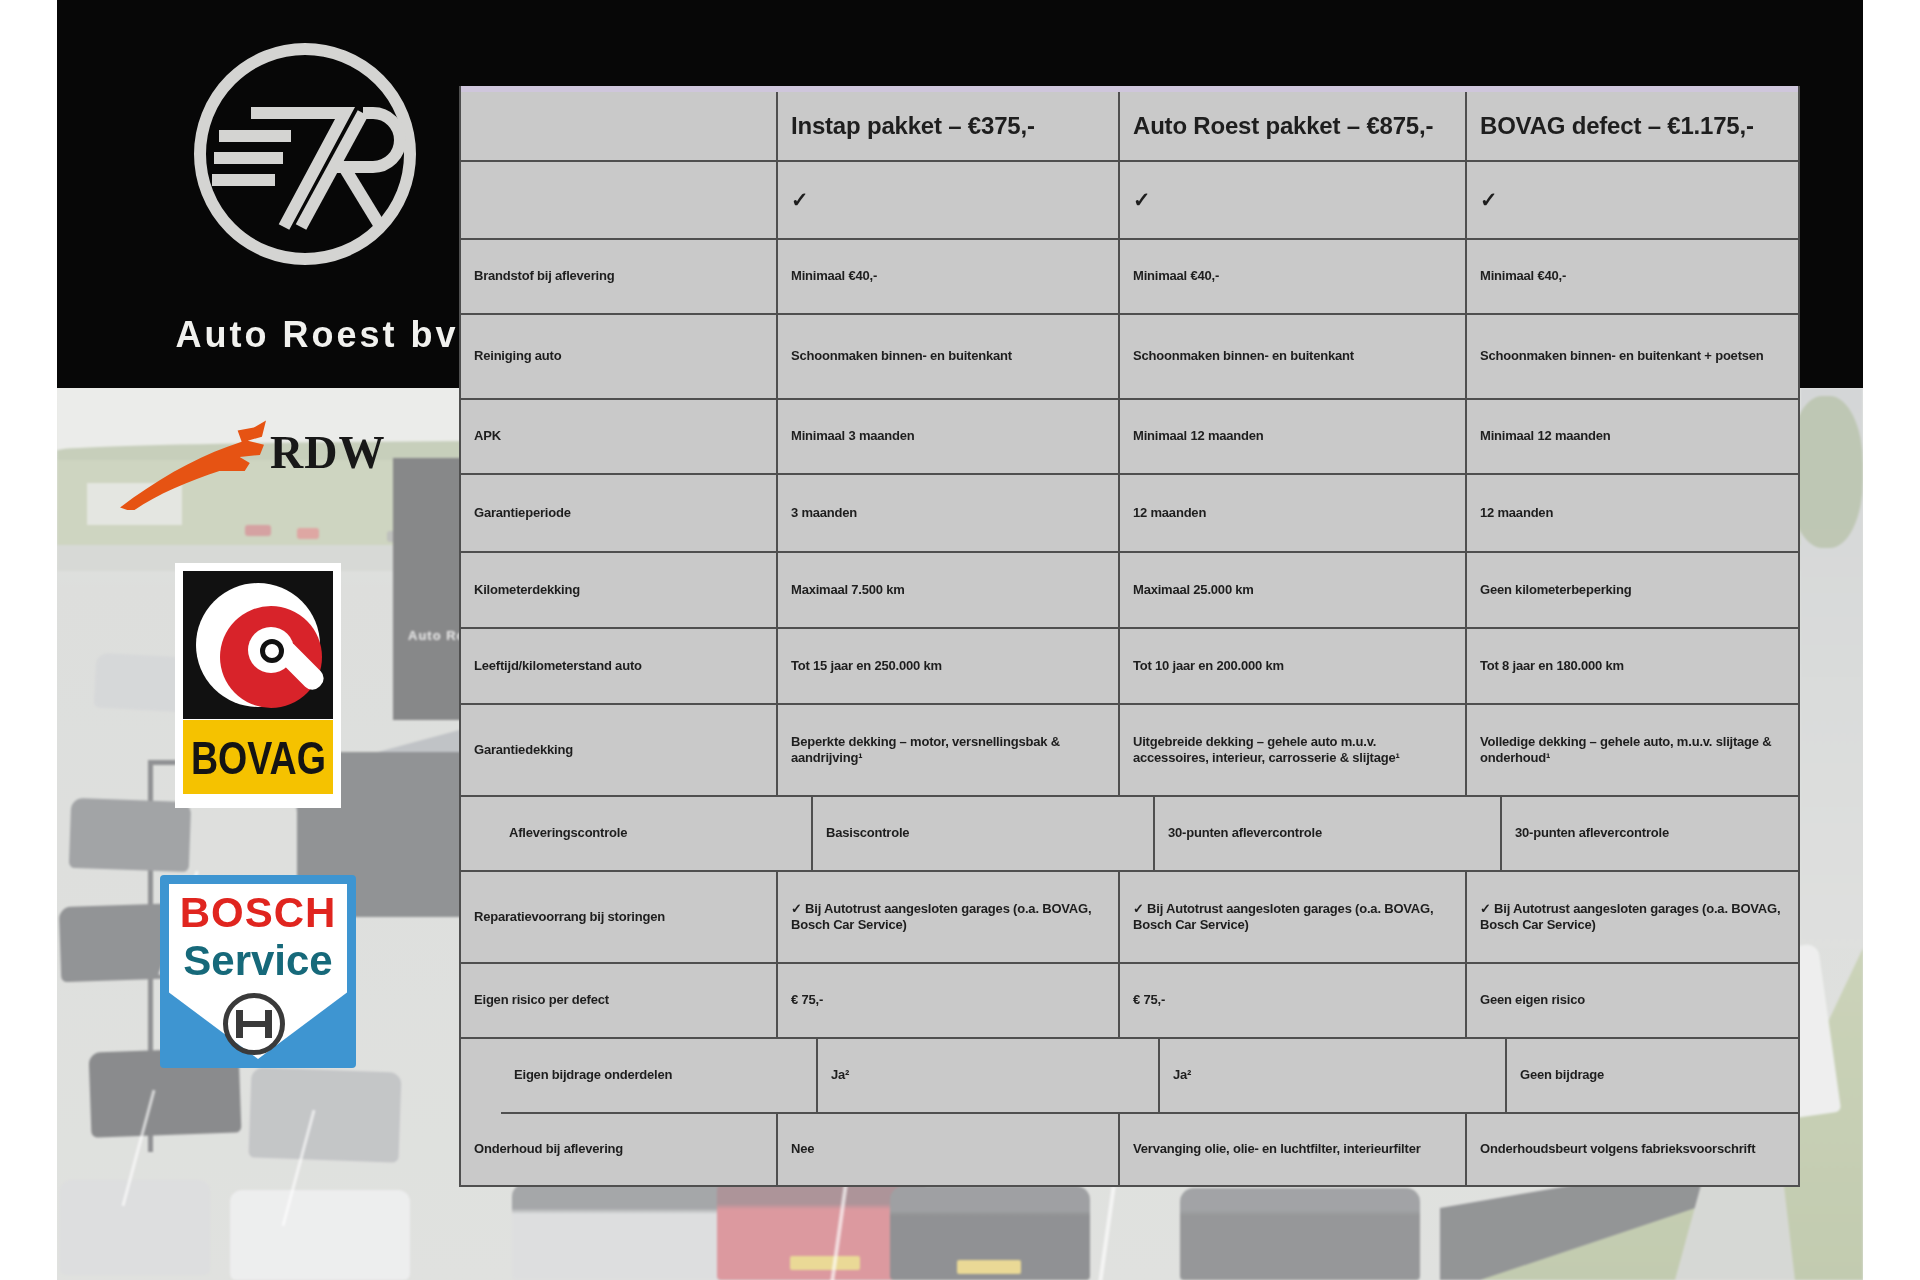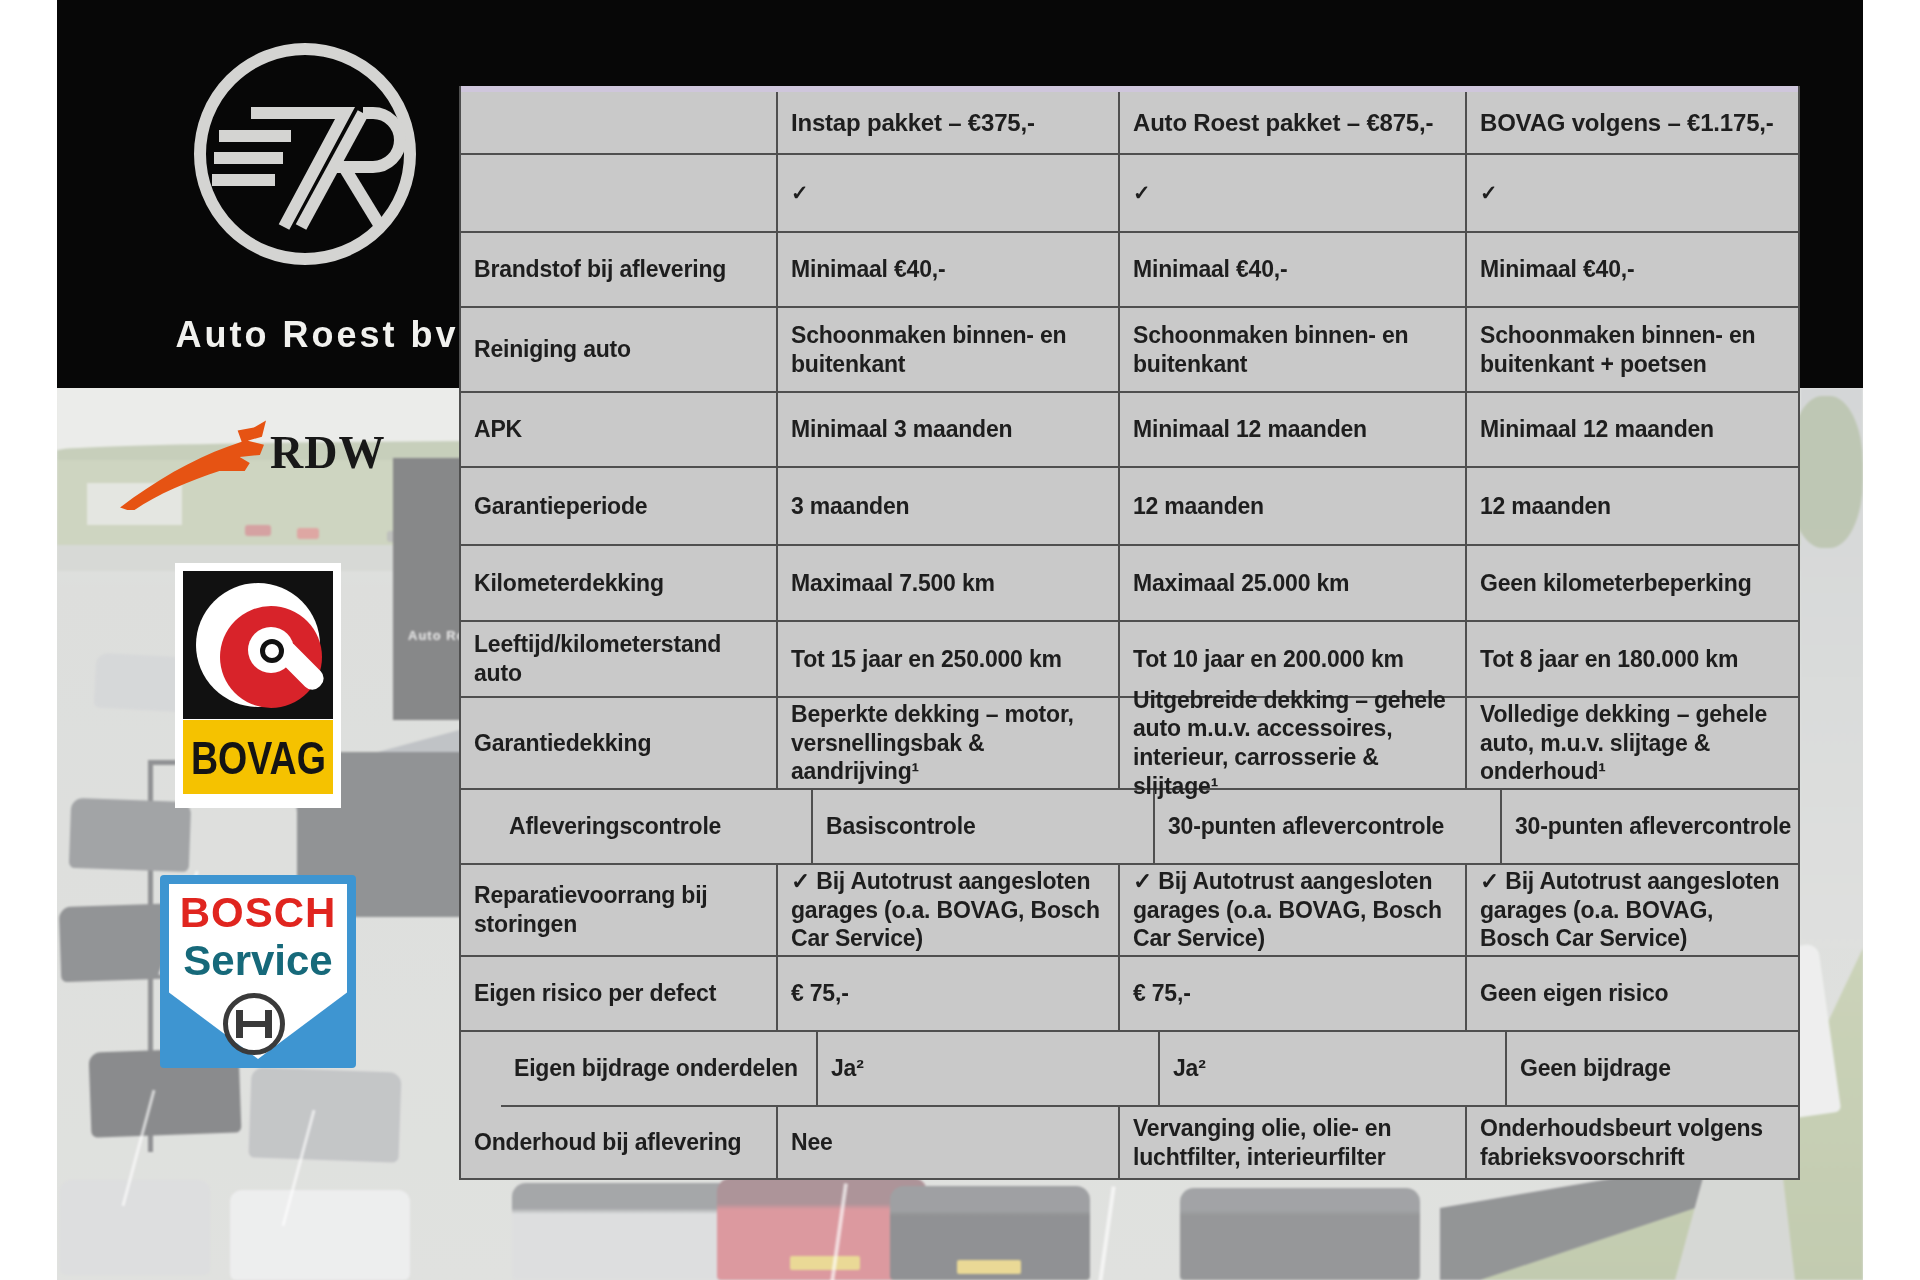--- a/index.html
+++ b/index.html
@@ -73,21 +73,21 @@
   .arm-bar{position:absolute;background:#3a3a3a;}
 
   
   .table{position:absolute;left:459px;top:86px;width:1341px;z-index:4;background:var(--table_bg,#c9c9c9);
          border-left:2px solid var(--table_border,#4f4f4f);border-right:2px solid var(--table_border,#4f4f4f);
          border-bottom:2px solid var(--table_border,#4f4f4f);box-sizing:border-box;color:#1e1e1e;}
   .top-strip{height:6px;background:var(--table_top_strip,#cfc6dc);}
   .tr{display:flex;border-bottom:2px solid var(--table_border,#4f4f4f);box-sizing:border-box;}
   .tr:last-child{border-bottom:none;}
   .td{box-sizing:border-box;border-right:2px solid var(--table_border,#4f4f4f);display:flex;align-items:center;
-      padding:4px 10px 4px 13px;font-weight:bold;font-size:23px;line-height:1.25;letter-spacing:-0.2px;}
+      padding:4px 10px 4px 13px;font-weight:bold;font-size:13px;line-height:1.25;letter-spacing:-0.2px;}
   .td:last-child{border-right:none;}
   .c0{width:317px;flex:none;}
   .c1{width:342px;flex:none;}
   .c2{width:347px;flex:none;}
   .c3{width:331px;flex:none;}
   .th{font-size:24px;letter-spacing:-0.2px;}
   .check{font-size:21px;}
 </style>
 </head>
 <body>
@@ -196,25 +196,25 @@
     <div class="armature">
       <div class="arm-bar" style="left:8px;top:12px;width:7px;height:28px;"></div>
       <div class="arm-bar" style="left:37px;top:12px;width:7px;height:28px;"></div>
       <div class="arm-bar" style="left:13px;top:23px;width:26px;height:6px;"></div>
     </div>
   </div>
 
   <div class="table">
     <div class="top-strip"></div>
 
-    <div class="tr" style="height:63px;text-align:center;">
+    <div class="tr" style="height:70px;text-align:center;">
       <div class="td c0"></div>
       <div class="td c1 th">Instap pakket – €375,-</div>
       <div class="td c2 th">Auto Roest pakket – €875,-</div>
-      <div class="td c3 th">BOVAG volgens – €1.175,-</div>
+      <div class="td c3 th">BOVAG defect – €1.175,-</div>
     </div>
 
     <div class="tr" style="height:78px;">
       <div class="td c0"></div>
       <div class="td c1 check">✓</div>
       <div class="td c2 check">✓</div>
       <div class="td c3 check">✓</div>
     </div>
 
     <div class="tr" style="height:75px;">

